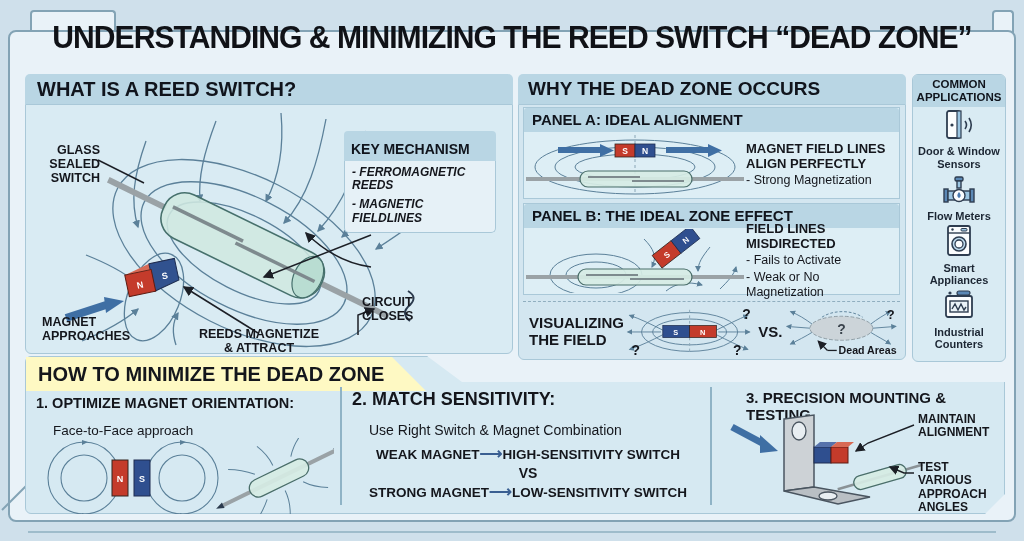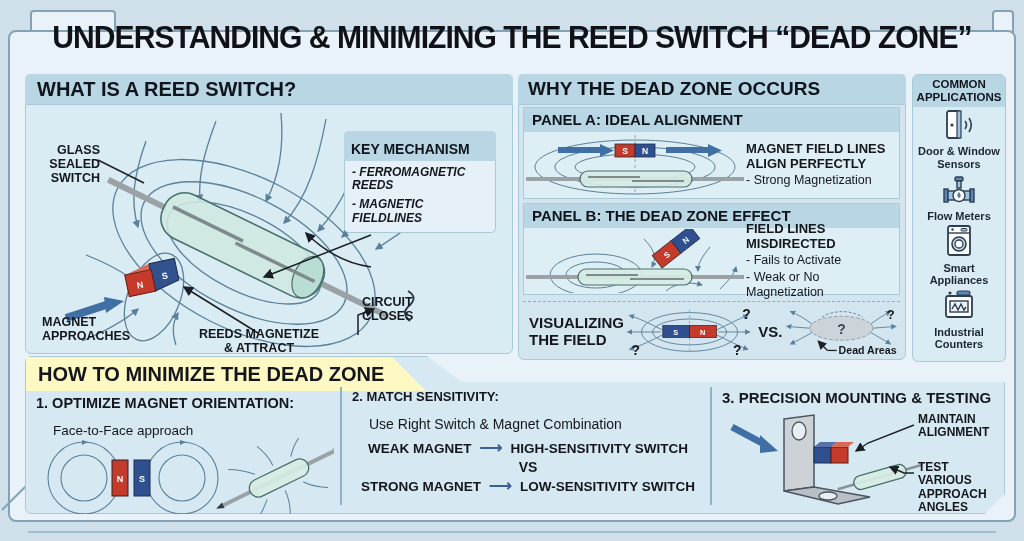--- a/index.html
+++ b/index.html
@@ -72,25 +72,25 @@
   .min-hdr { position:absolute; left:0; top:0; width:400px; height:34px; background:#fef9c3;
              clip-path:polygon(0 0, calc(100% - 34px) 0, 100% 100%, 0 100%);
              font-size:20px; font-weight:800; line-height:34px; padding-left:12px; }
   .vdiv { position:absolute; top:30px; bottom:8px; width:1.5px; background:#8fb3c6; }
   .step-title { font-size:14.5px; font-weight:800; }
   .step-sub { font-size:13.5px; font-weight:500; padding-left:17px; margin-top:12px; }
   .col1 { position:absolute; left:10px; top:38px; width:298px; }
   .col2 { position:absolute; left:326px; top:32px; width:352px; }
   .col3 { position:absolute; left:692px; top:32px; width:282px; height:120px; }
   .sens { margin-top:8px; }
-  .sens-row { display:flex; justify-content:center; align-items:center; gap:8px;
+  .sens-row { display:flex; justify-content:center; align-items:center; 
               font-size:13.5px; font-weight:800; margin-top:3px; }
   .sens-vs { text-align:center; font-size:14px; font-weight:800; margin-top:3px; }
   .arrow-glyph { color:#3a5f92; font-size:16px; font-weight:700; line-height:1; }
-  .col3 .step-title { margin-left:4px; }
+  .col3 .step-title { margin-left:28px; }
   .c3-label { position:absolute; font-size:12px; font-weight:800; line-height:1.12; }
 
   svg text { font-family:"Liberation Sans", sans-serif; }
 </style>
 </head>
 <body>
 
 <div id="page">
   <div class="tab-left"></div>
   <div class="tab-right"></div>
@@ -219,21 +219,21 @@
           </svg>
           <div class="sp-cap">
             <div class="cap-bold pre">MAGNET FIELD LINES
 ALIGN PERFECTLY</div>
             <div class="cap-item">- Strong Magnetization</div>
           </div>
         </div>
       </div>
 
       <div class="subpanel" style="top:98px;">
-        <div class="hdr">PANEL B: THE DEAD ZONE EFFECT</div>
+        <div class="hdr">PANEL B: THE IDEAL ZONE EFFECT</div>
         <div class="sp-row">
           <svg width="222" height="64" viewBox="0 0 222 64">
             <defs>
               <marker id="fa2" markerWidth="7" markerHeight="7" refX="5" refY="3" orient="auto">
                   <path d="M0 0 L6 3 L0 6 Z" fill="#5b8099"></path>
                 </marker>
             </defs>
             <g stroke="#5b8099" stroke-width="1" fill="none">
               <ellipse cx="72" cy="46" rx="46" ry="21"></ellipse>
               <ellipse cx="72" cy="46" rx="30" ry="13"></ellipse>
@@ -419,21 +419,21 @@
           <path d="M 0 -14 C 0 -24 -2 -30 -6 -38" fill="none" stroke="#5b8099" stroke-width="1"></path>
           <path d="M 20 -14 C 26 -22 32 -26 40 -30" fill="none" stroke="#5b8099" stroke-width="1"></path>
           <path d="M -20 14 C -28 22 -34 26 -42 30" fill="none" stroke="#5b8099" stroke-width="1"></path>
           <path d="M 0 14 C 0 24 -2 30 -6 38" fill="none" stroke="#5b8099" stroke-width="1"></path>
           <path d="M 20 14 C 26 22 32 26 40 30" fill="none" stroke="#5b8099" stroke-width="1"></path>
         </g>
       </svg>
     </div>
 
     <div class="col2">
-      <div class="step-title" style="font-size:13px;">2. MATCH SENSITIVITY:</div>
+      <div class="step-title" style="font-size:18px;">2. MATCH SENSITIVITY:</div>
       <div class="step-sub" style="font-size:14px;">Use Right Switch &amp; Magnet Combination</div>
       <div class="sens">
         <div class="sens-row">
           <span>WEAK MAGNET</span>
           <span class="arrow-glyph">⟶</span>
           <span>HIGH-SENSITIVITY SWITCH</span>
         </div>
         <div class="sens-vs">VS</div>
         <div class="sens-row">
           <span>STRONG MAGNET</span>

